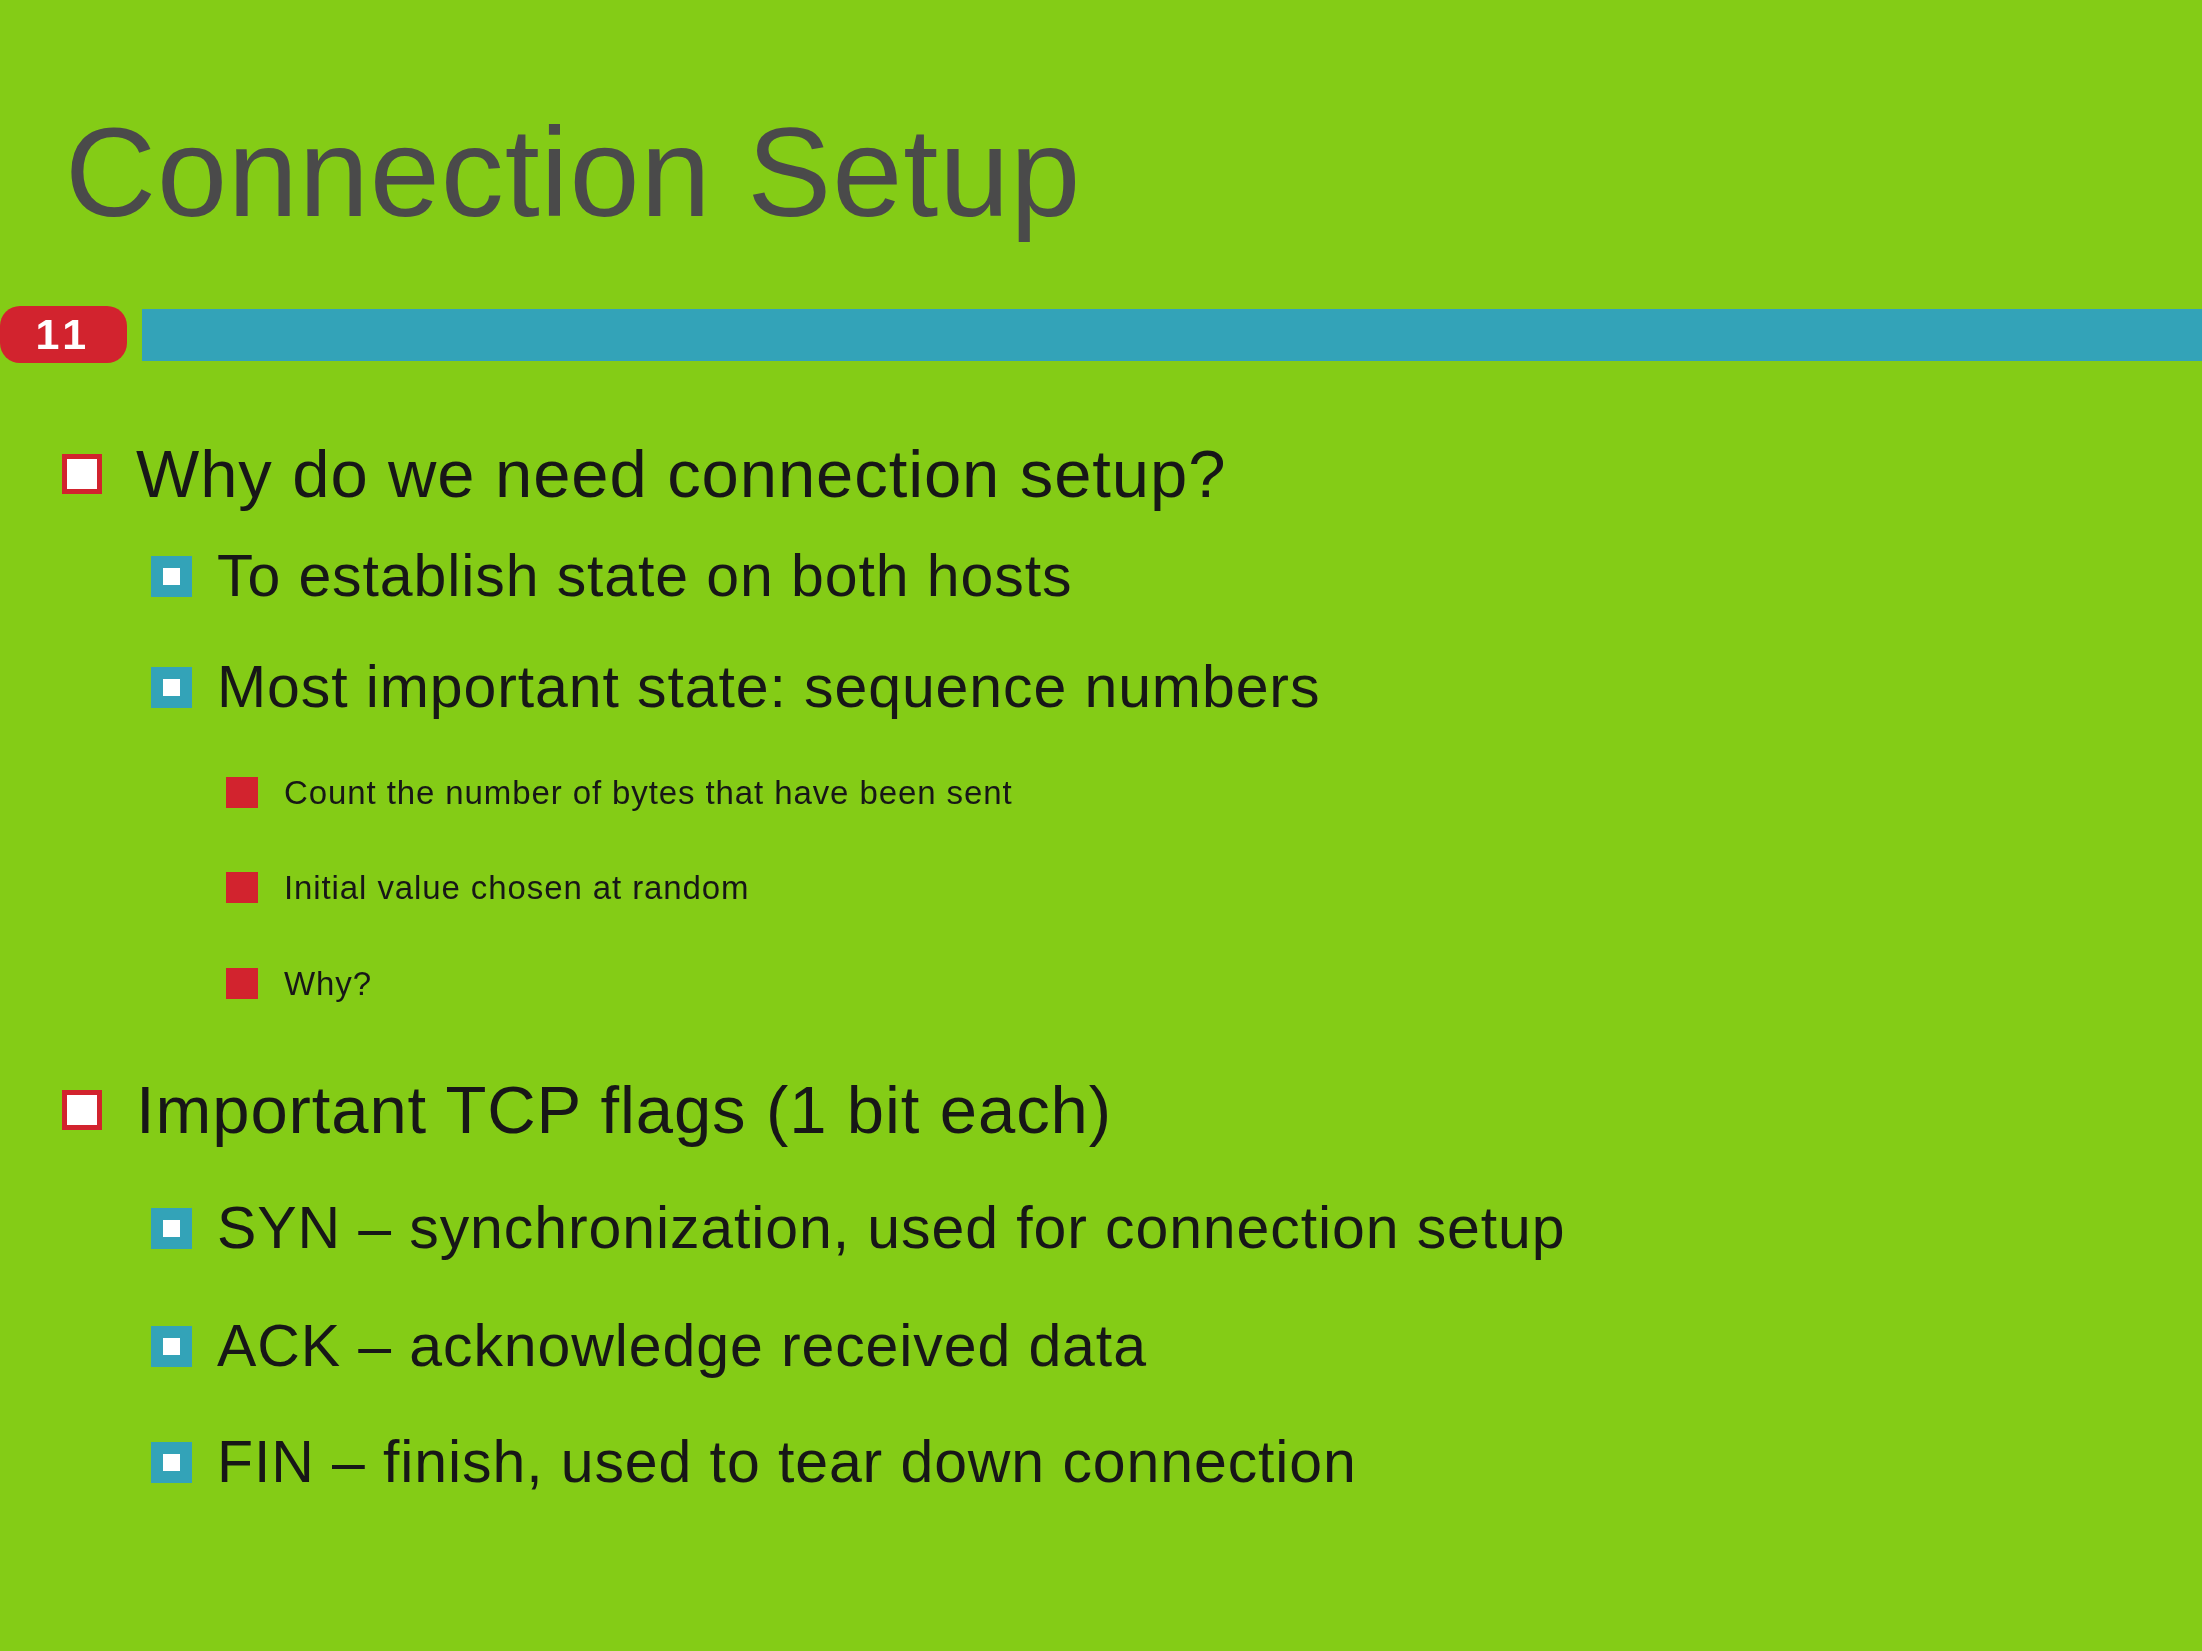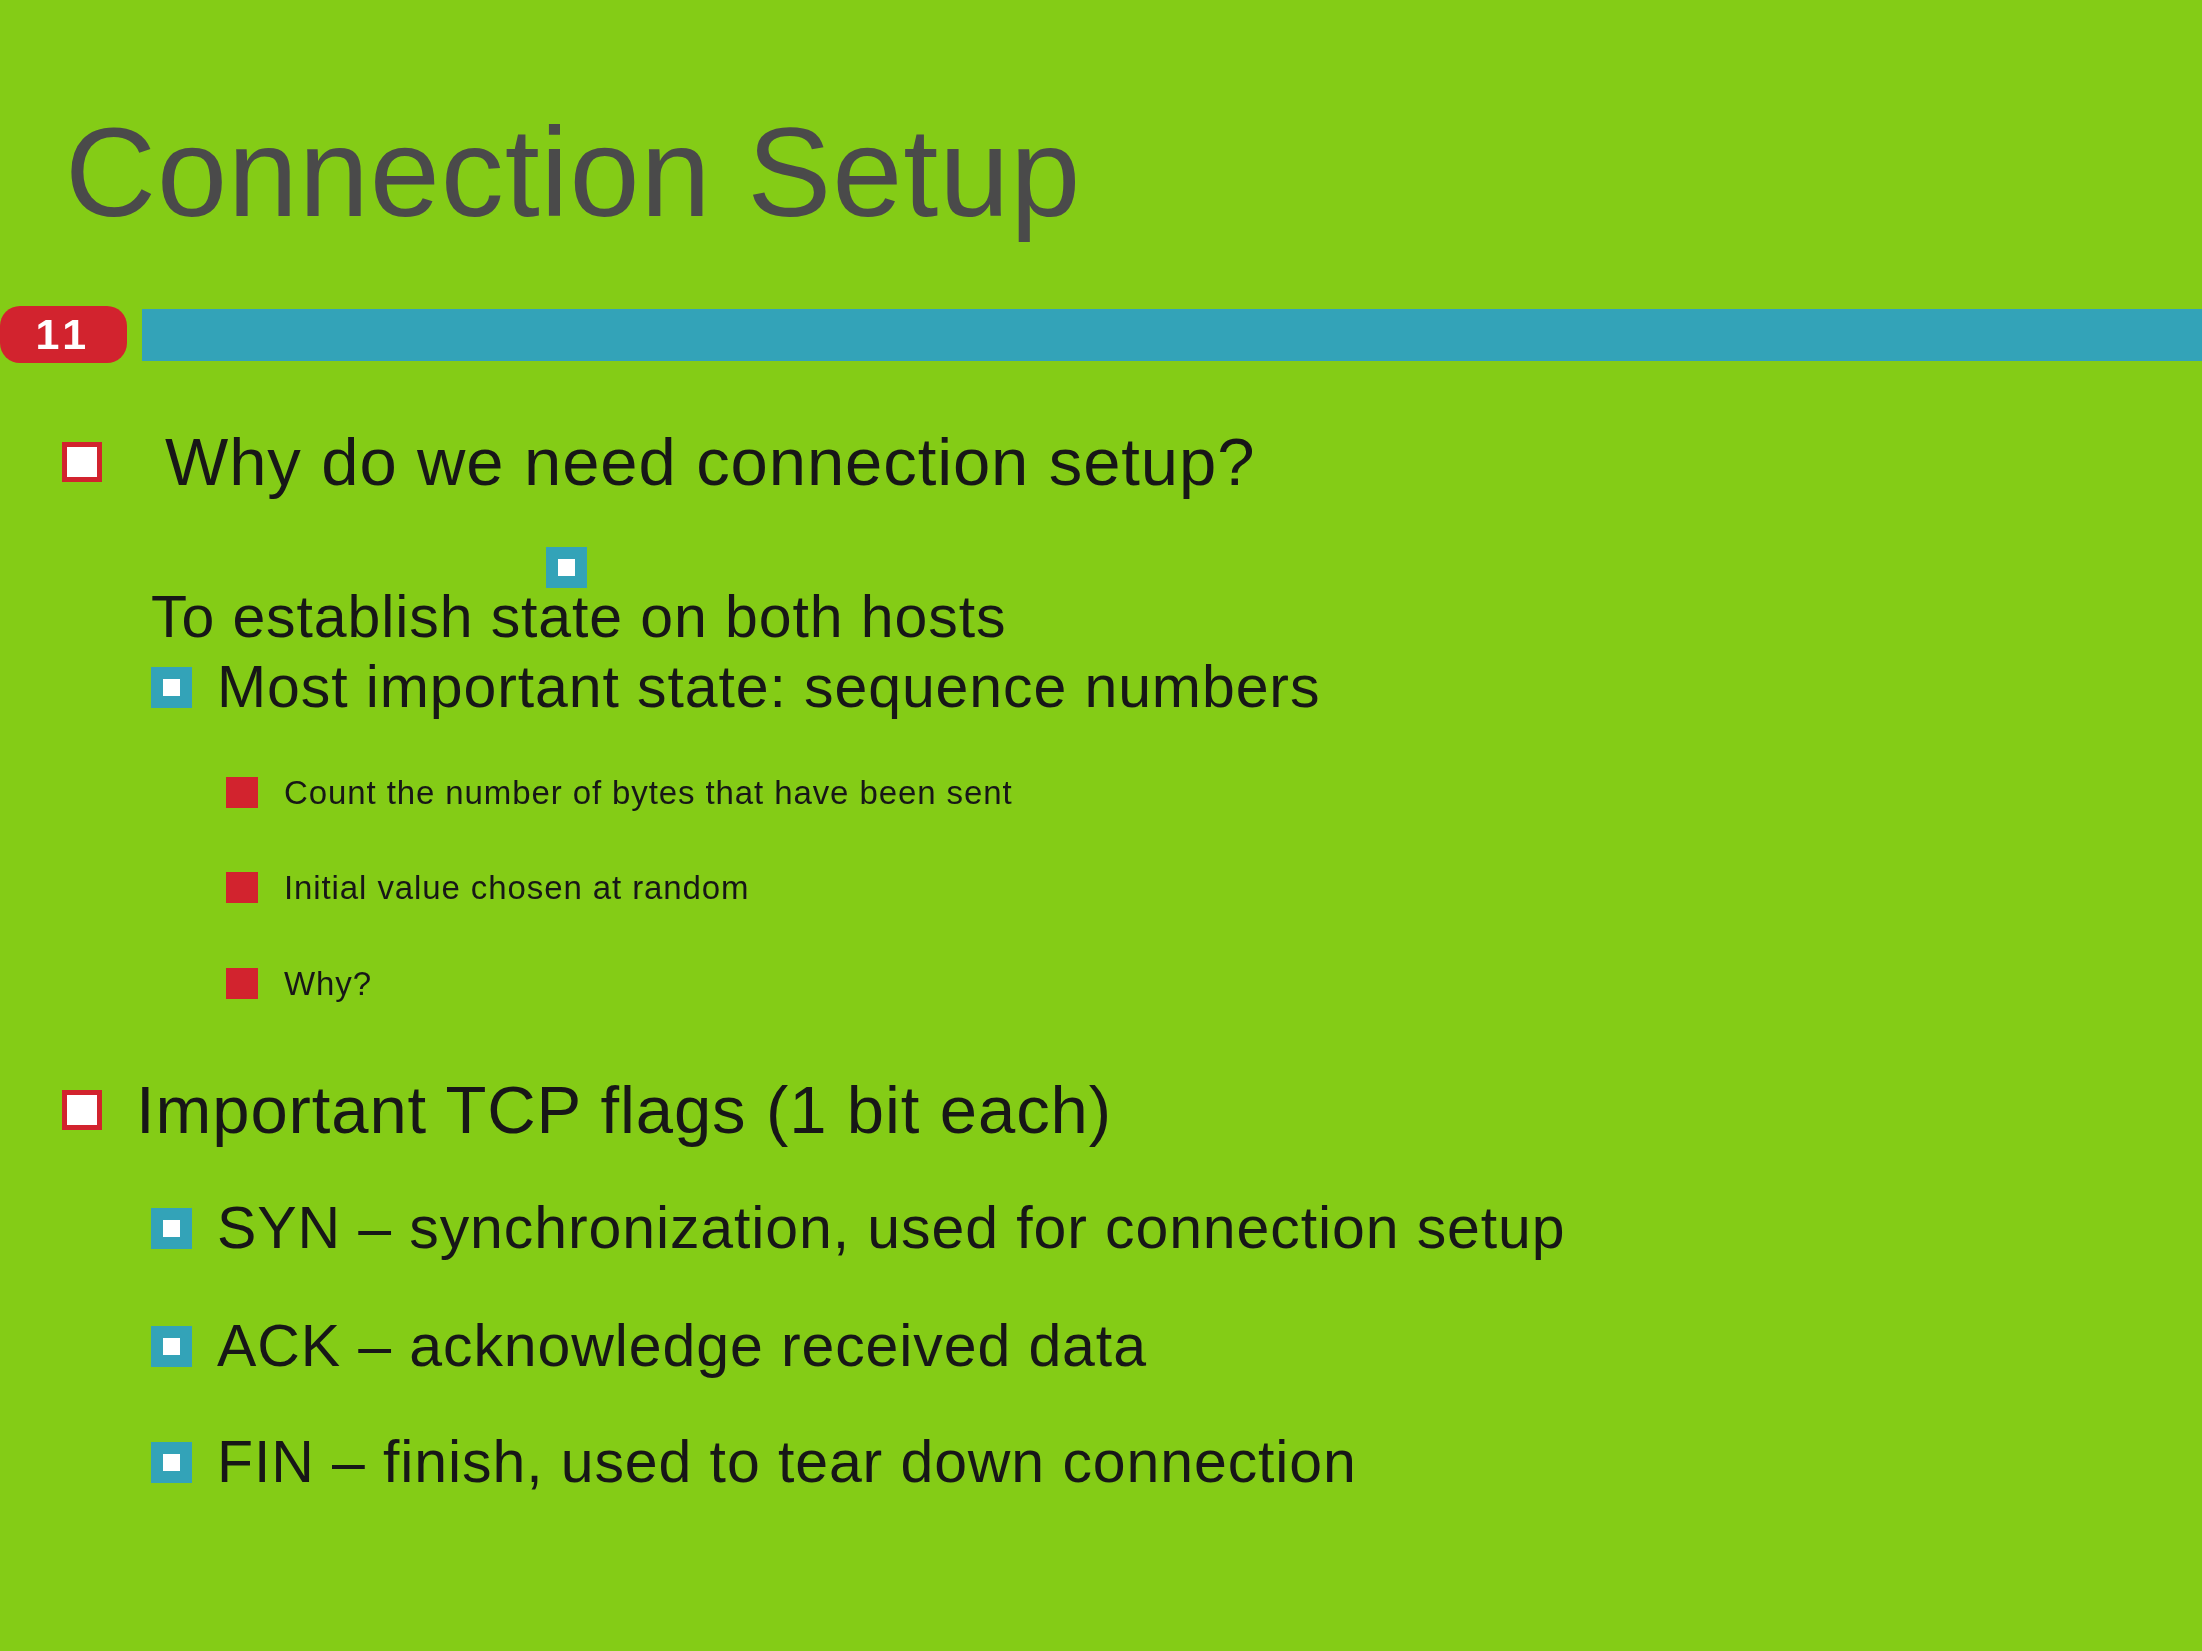--- a/index.html
+++ b/index.html
@@ -109,25 +109,25 @@
   <div class="slide-title">Connection Setup</div>
 
   <div class="header-row">
     <div class="page-badge">
       <span>11</span>
     </div>
     <div class="header-band"></div>
   </div>
 
   <div id="bullet-list">
-      <div class="bullet-row lvl1" style="top: 428px; gap: 29px;">
+      <div class="bullet-row lvl1" style="top: 440px;">
         <span class="glyph"></span>
         <span class="txt">Why do we need connection setup?</span>
       </div>
-      <div class="bullet-row lvl2" style="top: 547px; flex-direction: column;">
+      <div class="bullet-row lvl2" style="top: 547px;">
         <span class="glyph">
           <span class="inner"></span>
         </span>
         <span class="txt">To establish state on both hosts</span>
       </div>
       <div class="bullet-row lvl2" style="top: 658px;">
         <span class="glyph">
           <span class="inner"></span>
         </span>
         <span class="txt">Most important state: sequence numbers</span>

